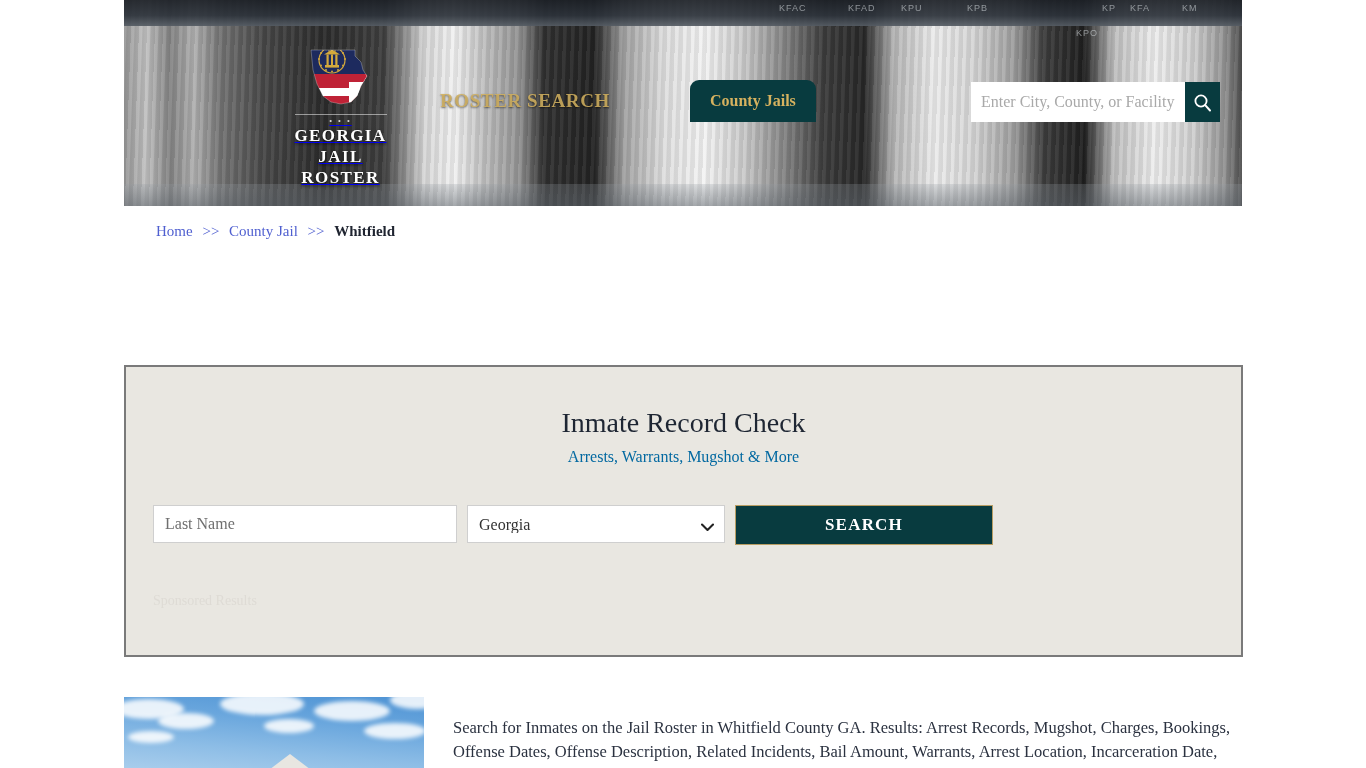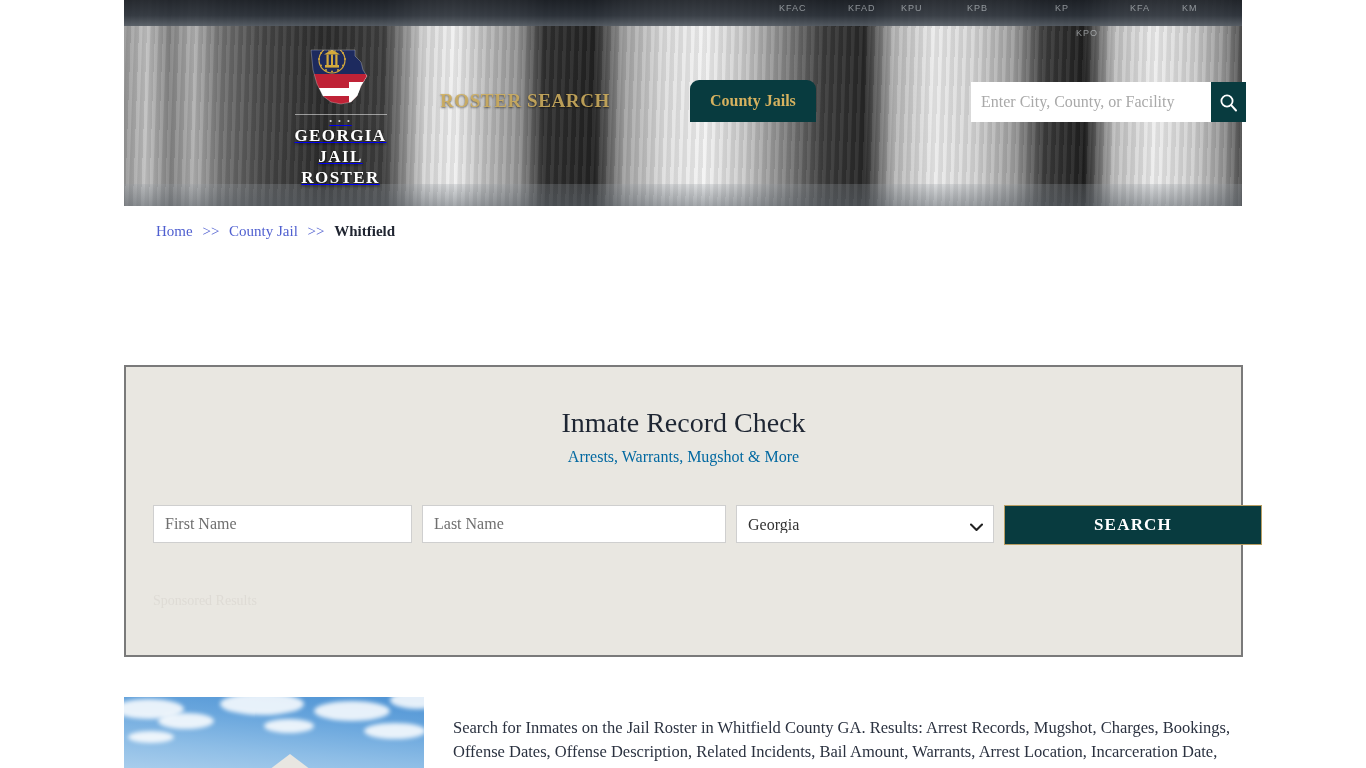--- a/index.html
+++ b/index.html
@@ -107,21 +107,21 @@
     line-height: 19px;
   }
   .nav-btn:nth-child(2) { border-radius: 9px 9px 0 0; }
 
   
   .hdr-search {
     position: absolute; left: 971px; top: 82px; z-index: 7;
     display: flex; height: 40px;
   }
   .hdr-search input {
-    width: 240px; height: 40px;
+    width: 214px; height: 40px;
     border: none; outline: none;
     background: #ffffff;
     font-family: "Liberation Serif", serif;
     font-size: 16px; color: #b91c1c;
     padding: 0 10px;
   }
   .hdr-search input::placeholder { color: #a9a9a9; }
   .hdr-search-btn {
     width: 35px; height: 40px;
     background: #083b3f;
@@ -246,21 +246,21 @@
 
   <div class="banner">
     <div class="banner-bg"></div>
     <div class="banner-shelf-top"></div>
 
     <div class="shelf-label" style="left:655px;">KFAC</div>
     <div class="shelf-label" style="left:692px;margin-left:32px;">KFAD</div>
     <div class="shelf-label" style="left:777px;">KPU</div>
     <div class="shelf-label" style="left:843px;">KPB</div>
     <div class="shelf-label" style="left:952px;margin-top:25px;">KPO</div>
-    <div class="shelf-label" style="left:915px;padding-left:16px;">KP</div>
+    <div class="shelf-label" style="left:962px;padding-left:16px;">KP</div>
     <div class="shelf-label" style="left:1006px;">KFA</div>
     <div class="shelf-label" style="left:1058px;">KM</div>
 
     <div class="banner-bottom"></div>
 
     <a class="logo-wrap" href="#">
       <div class="ga-shape">
         <svg viewBox="0 0 72 72" width="72" height="72">
           <defs>
             <clipPath id="gaclip">
@@ -332,21 +332,20 @@
     <span class="sep">&gt;&gt;</span>
     <span class="current">Whitfield</span>
   </nav>
 
 
   <section class="panel">
     <div class="panel-title">Inmate Record Check</div>
     <div class="panel-sub">Arrests, Warrants, Mugshot &amp; More</div>
 
     <div class="form-row">
-      <input class="fld" id="first-name" type="text" placeholder="First Name" style="">
       <input class="fld" id="last-name" type="text" placeholder="Last Name" style="">
 
       <div class="sel-wrap">
         <select class="fld" id="state-select"><option>Georgia</option><option>Alabama</option><option>Florida</option><option>South Carolina</option><option>Tennessee</option><option>North Carolina</option></select>
         <span class="sel-caret">
           <svg width="13" height="9" viewBox="0 0 13 9">
             <path d="M1 1.5 L6.5 7 L12 1.5" fill="none" stroke="#222" stroke-width="2.1" stroke-linecap="round" stroke-linejoin="round"></path>
           </svg>
         </span>
       </div>

